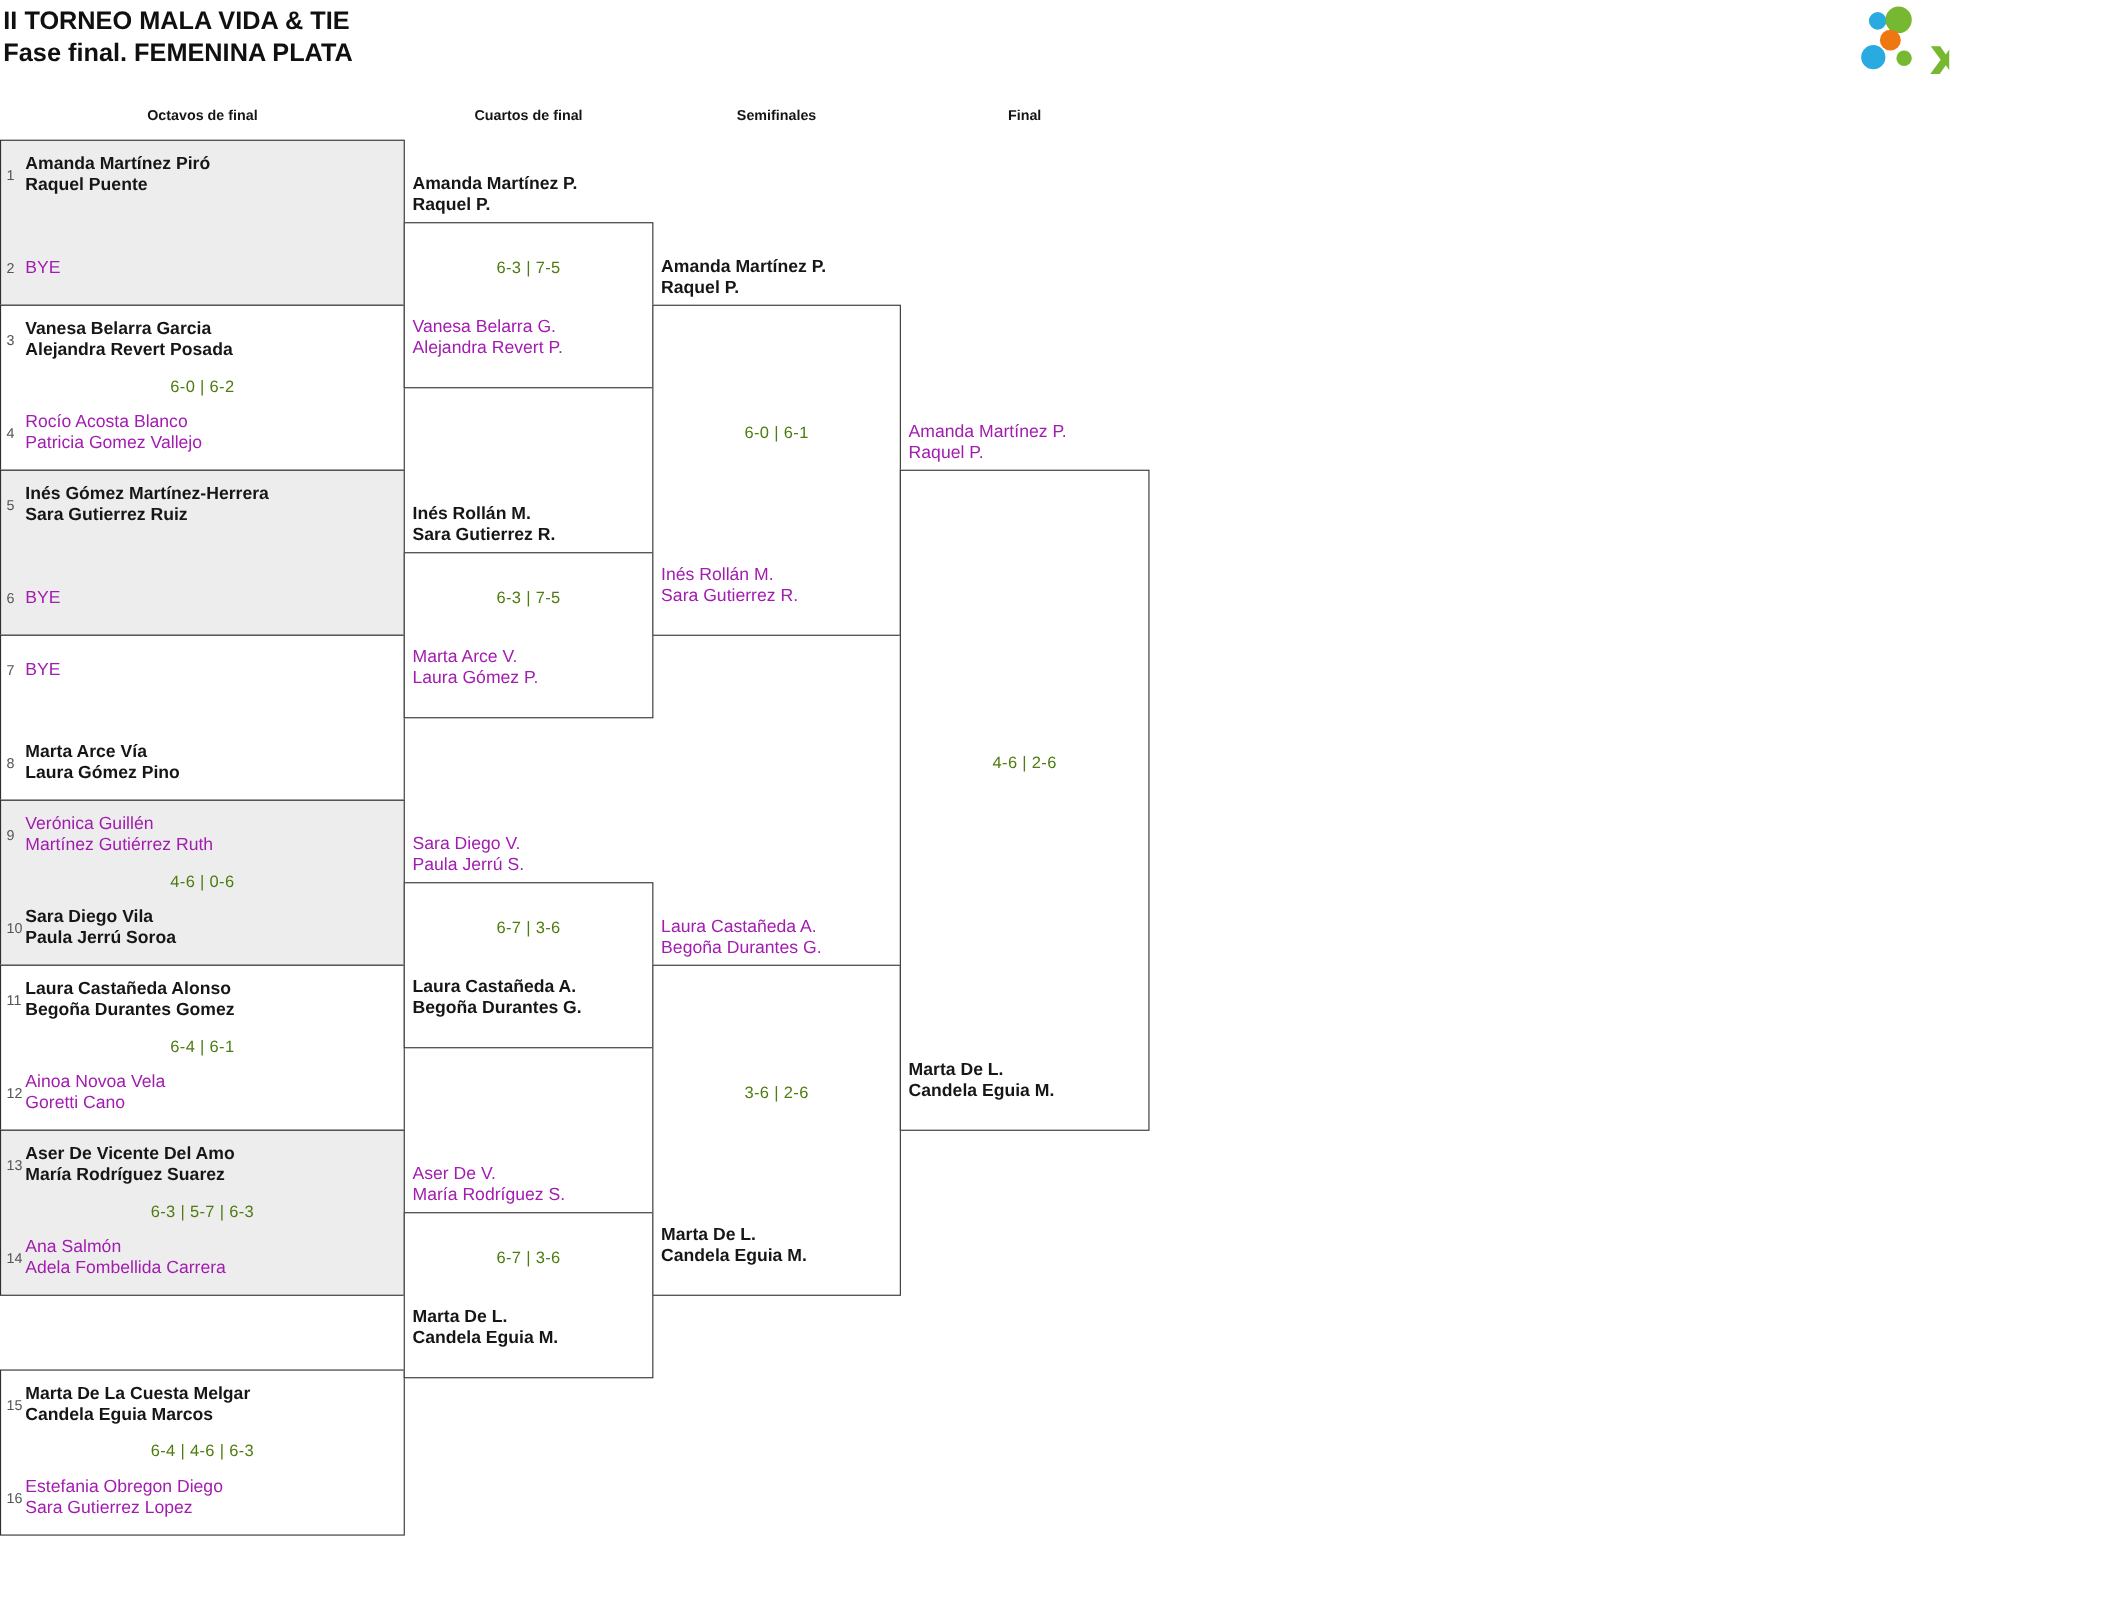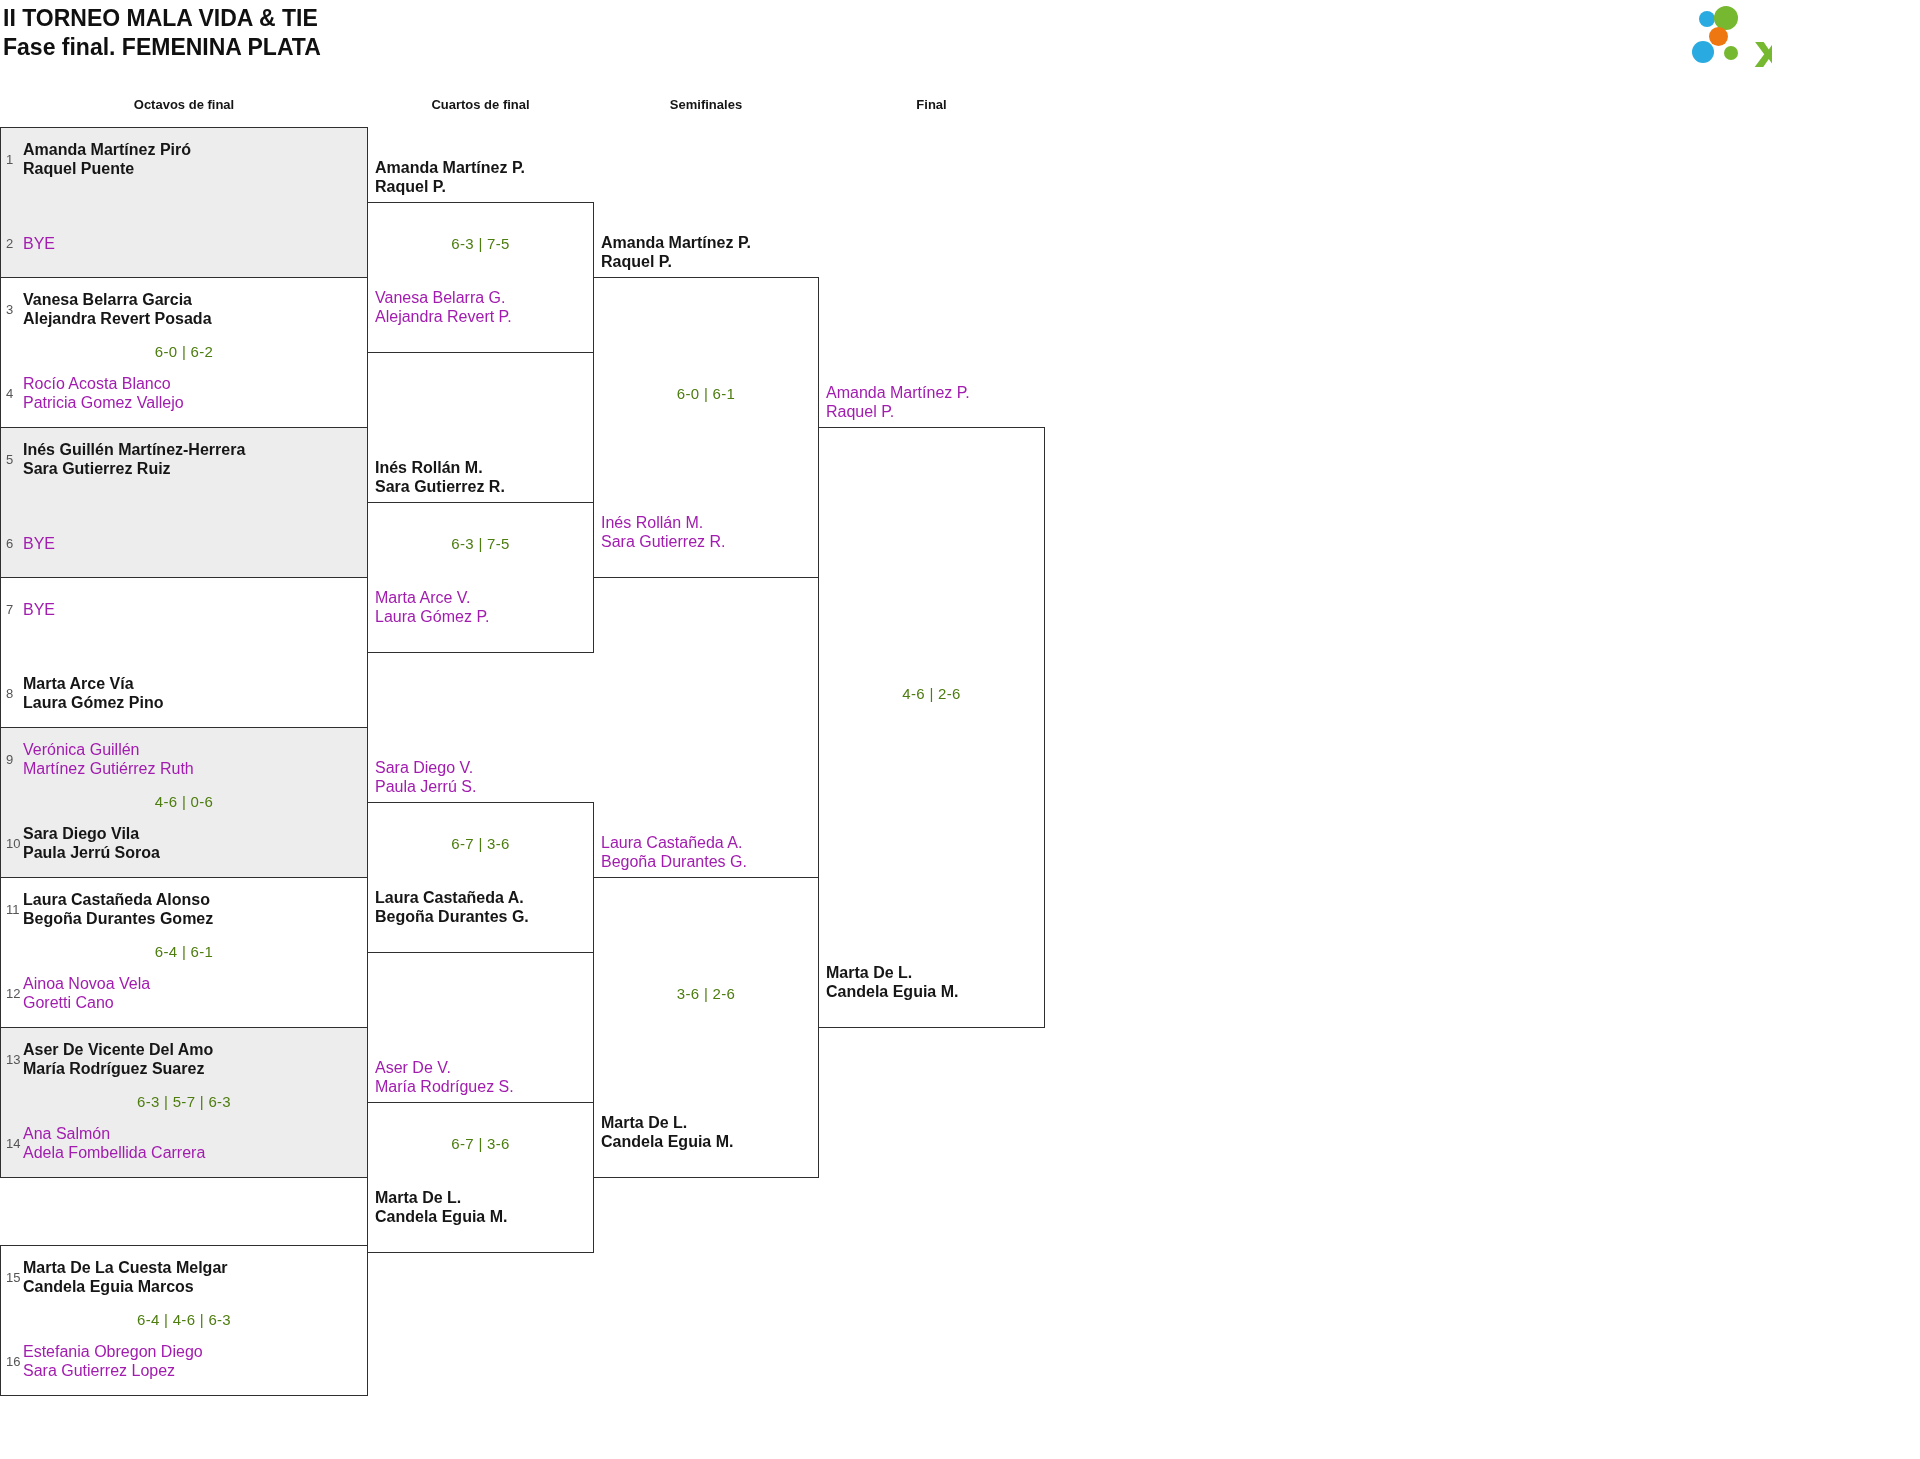--- a/index.html
+++ b/index.html
@@ -108,21 +108,21 @@
           <span>Rocío Acosta Blanco</span>
           <span>Patricia Gomez Vallejo</span>
         </span>
     </div>
   </div>
 
   <div class="box r16 shaded" style="top:427px">
     <div class="prow top">
       <span class="seed">5</span>
       <span class="names win">
-          <span>Inés Guillén Martínez-Herrera</span>
+          <span>Inés Gómez Martínez-Herrera</span>
           <span>Sara Gutierrez Ruiz</span>
         </span>
     </div>
     <div class="score-zone">
         <span class="score"></span>
       </div>
     <div class="prow bottom">
       <span class="seed">6</span>
       <span class="names">
           <span>BYE</span>

